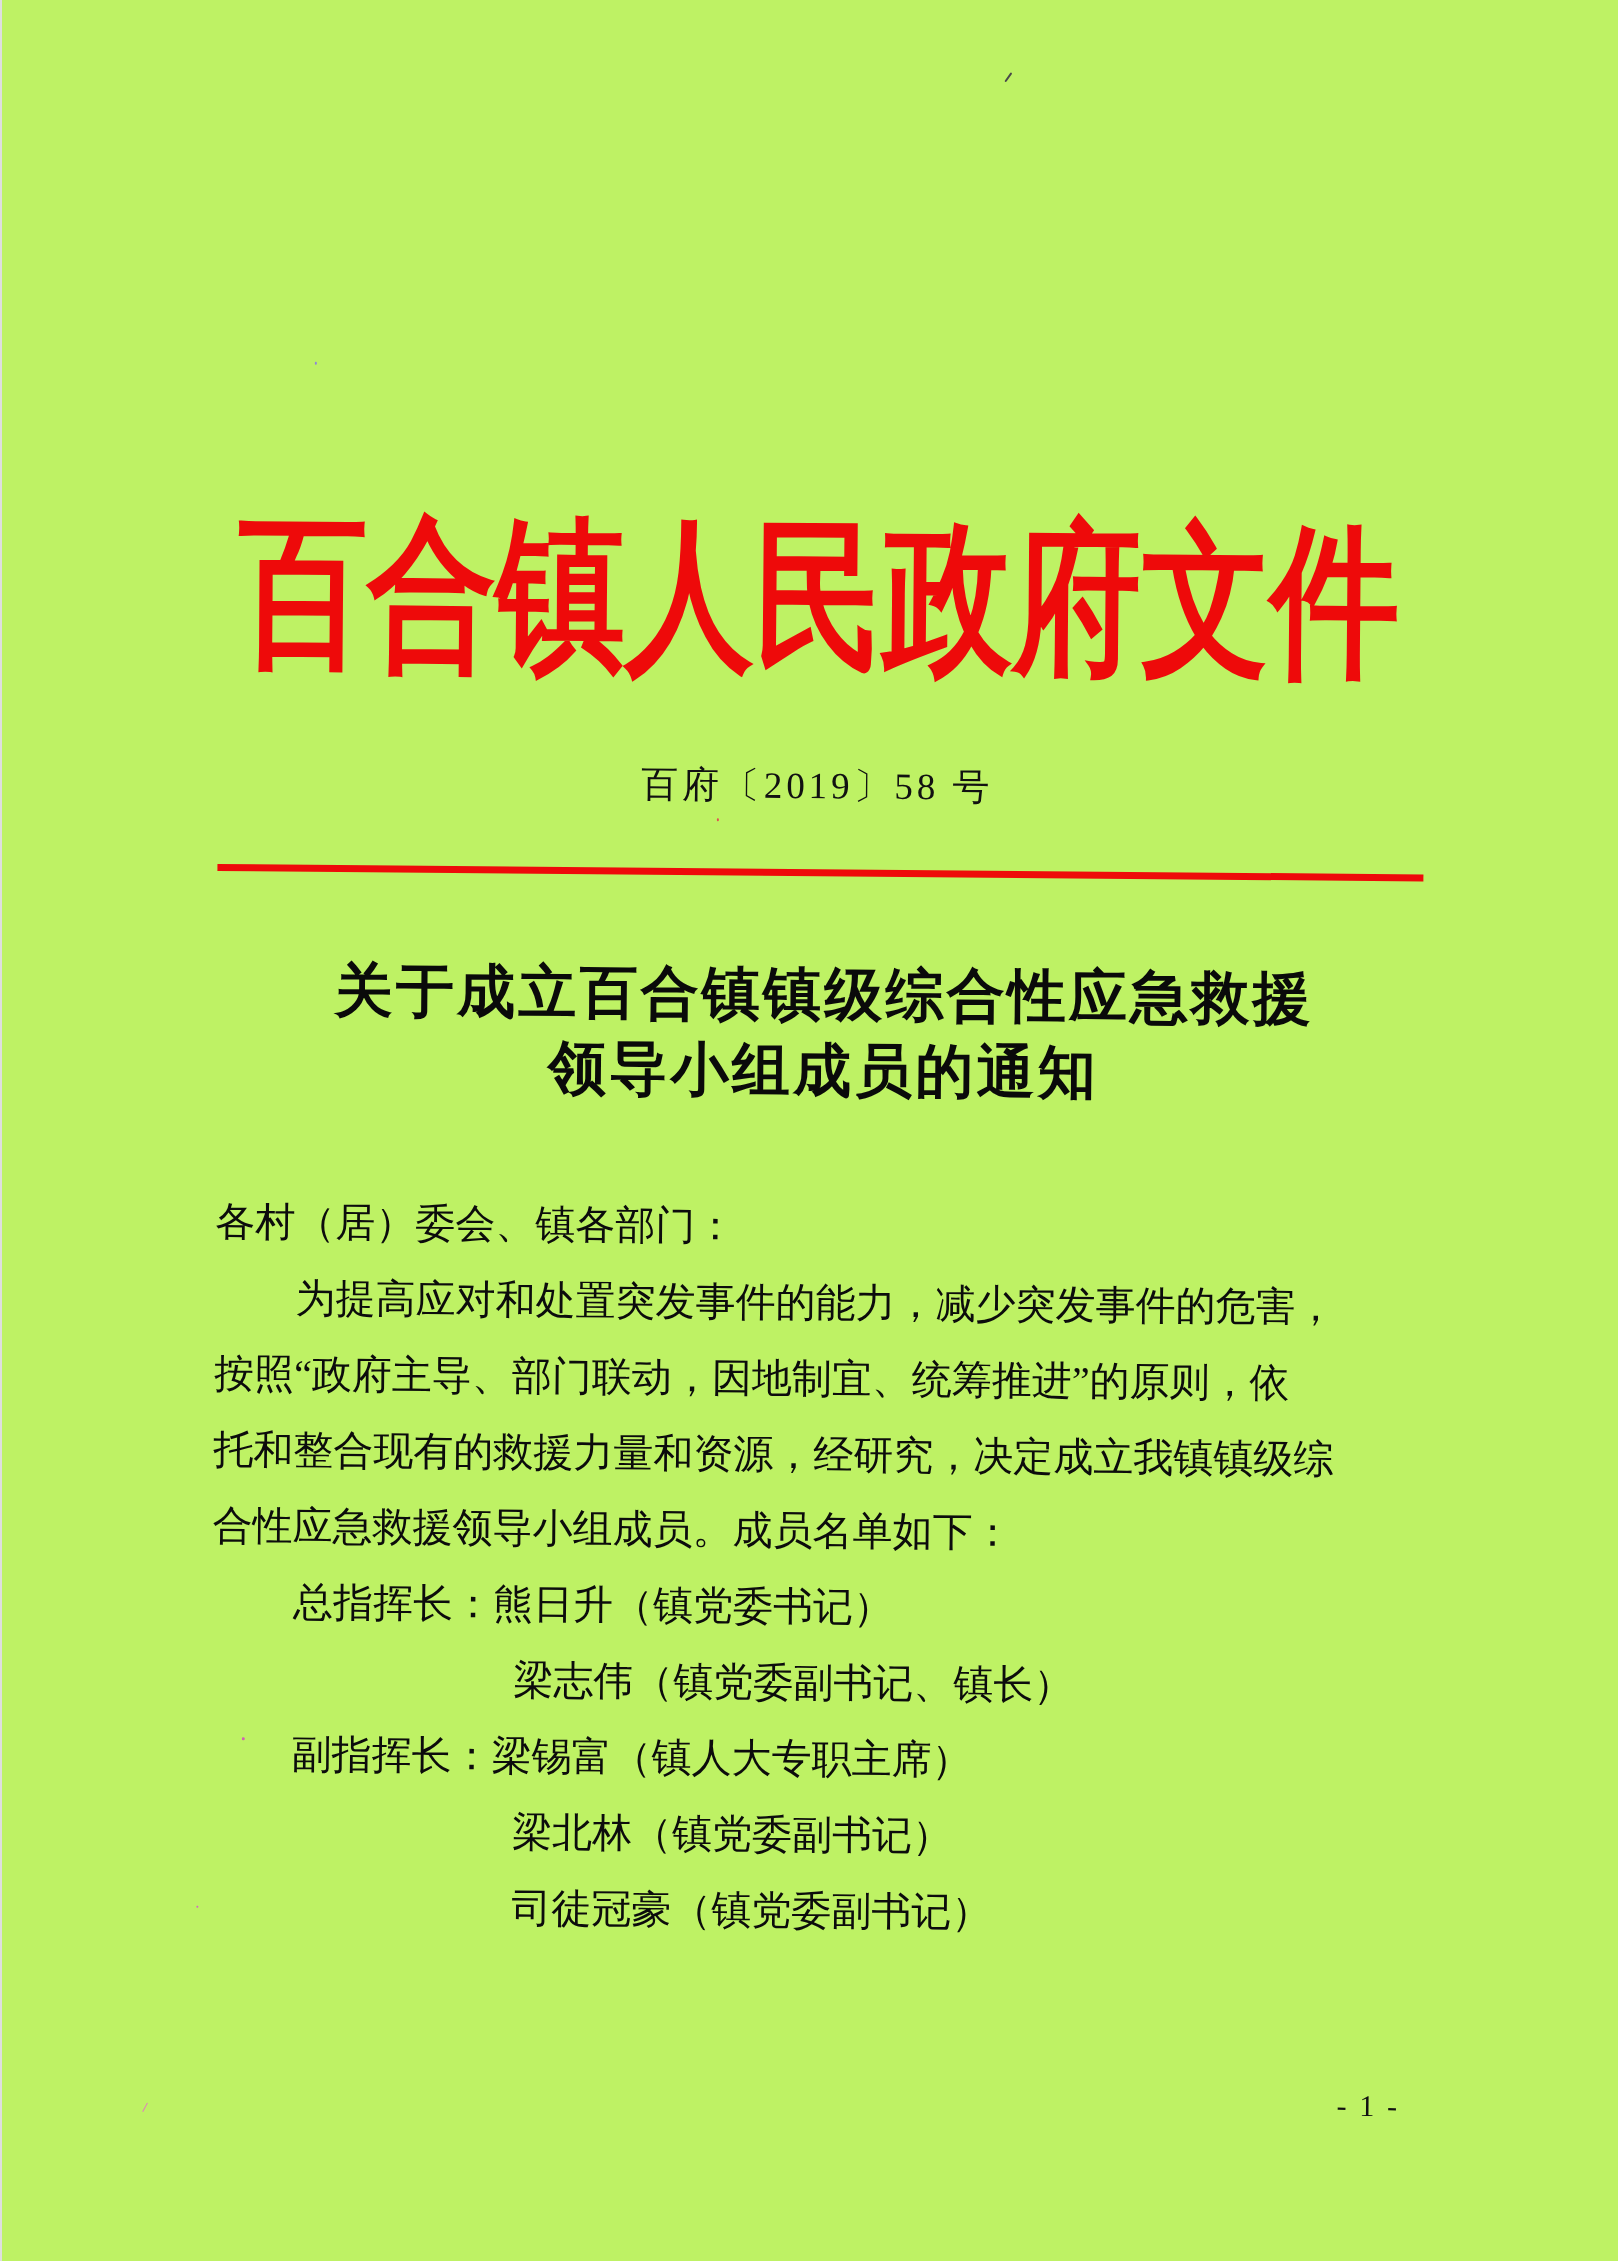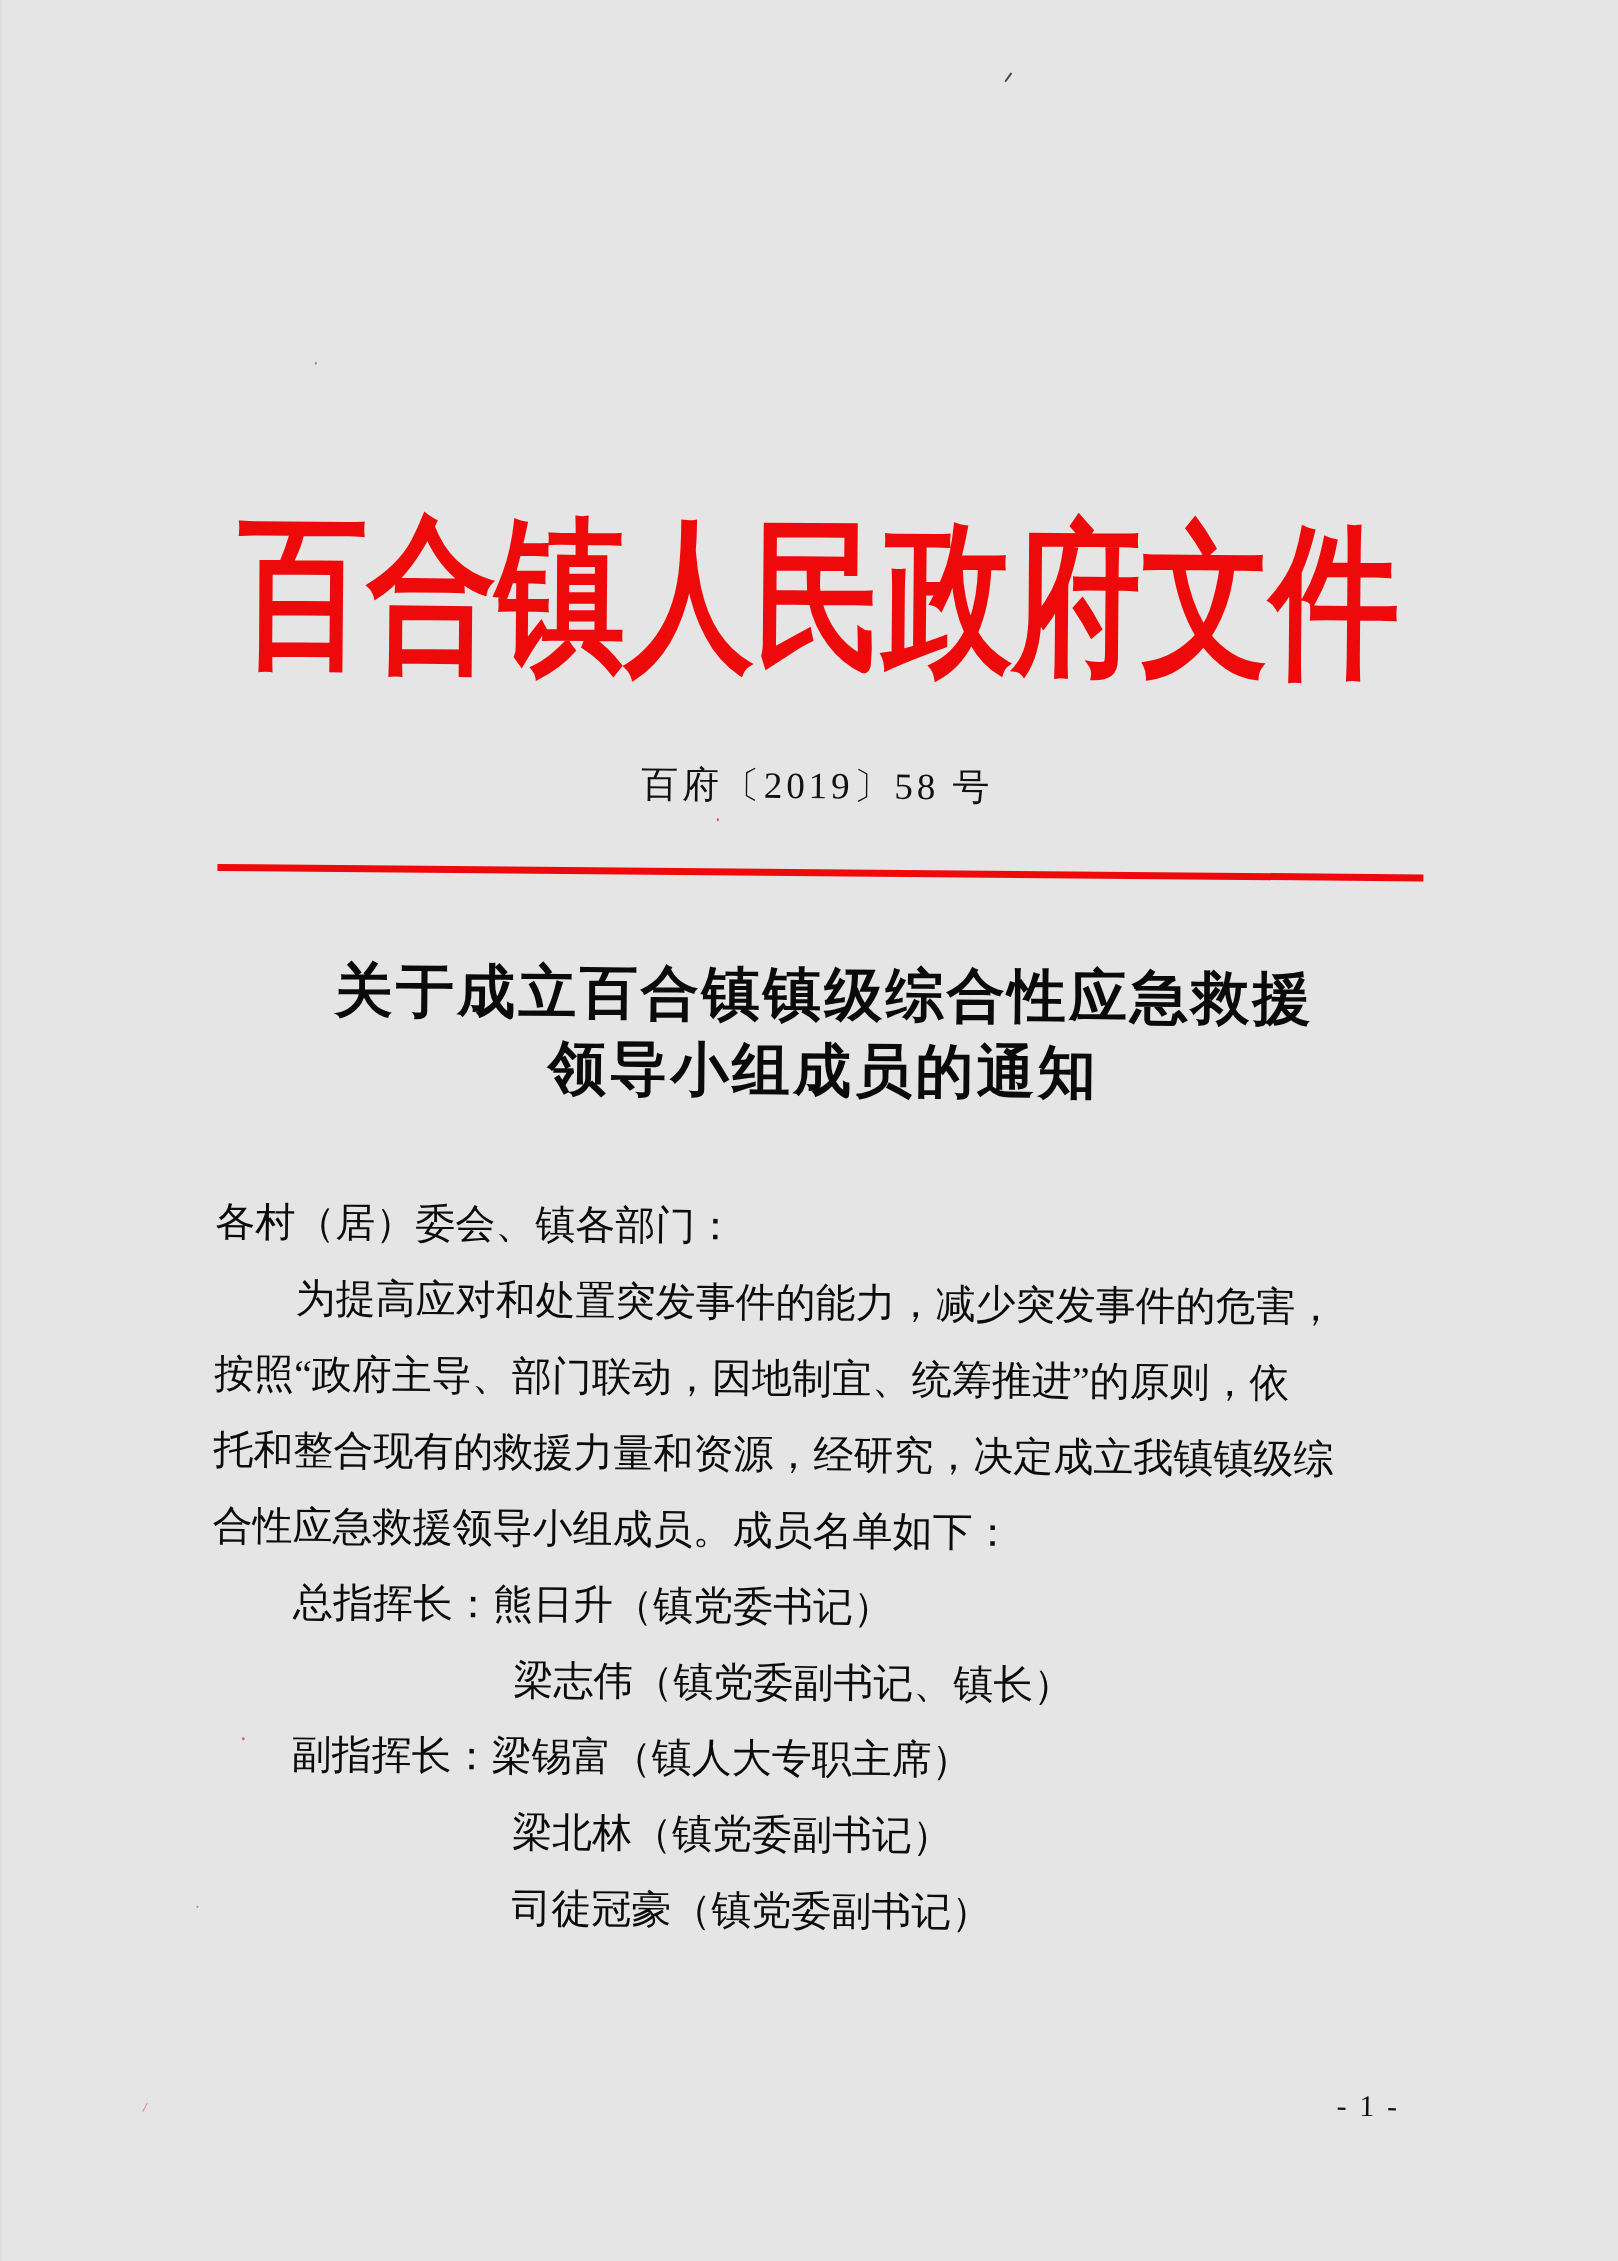--- a/index.html
+++ b/index.html
@@ -6,21 +6,21 @@
   html, body {
     margin: 0; padding: 0;
     width: 1618px; height: 2261px;
     background: #ffffff;
     font-family: "Liberation Serif", "DejaVu Serif", serif;
     overflow: hidden;
   }
   .page {
     position: relative;
     width: 1618px; height: 2261px;
-    background: #e5e5e5;
+    background: #bef264;
   }
   
   .content {
     position: absolute; inset: 0;
     transform: rotate(0.5deg);
     transform-origin: 0 0;
   }
   .red-header {
     position: absolute;
     top: 505px; left: 30px; right: 0;

